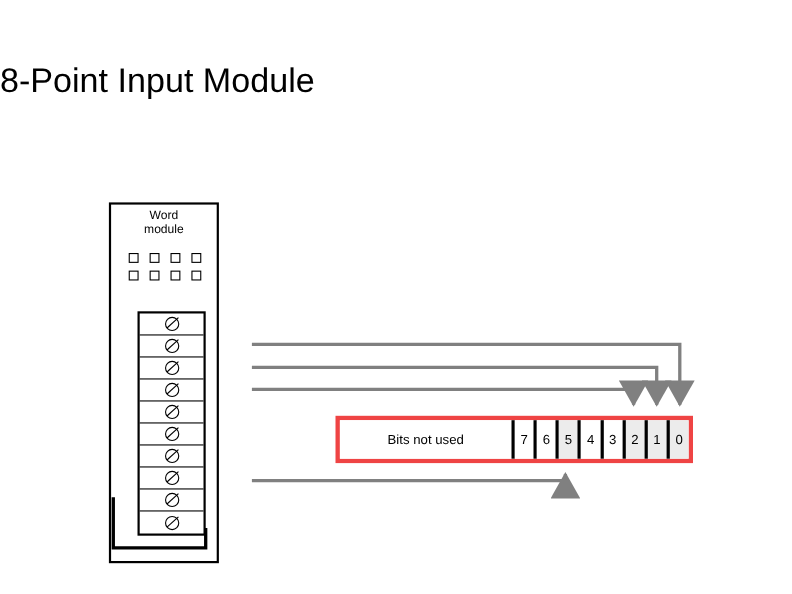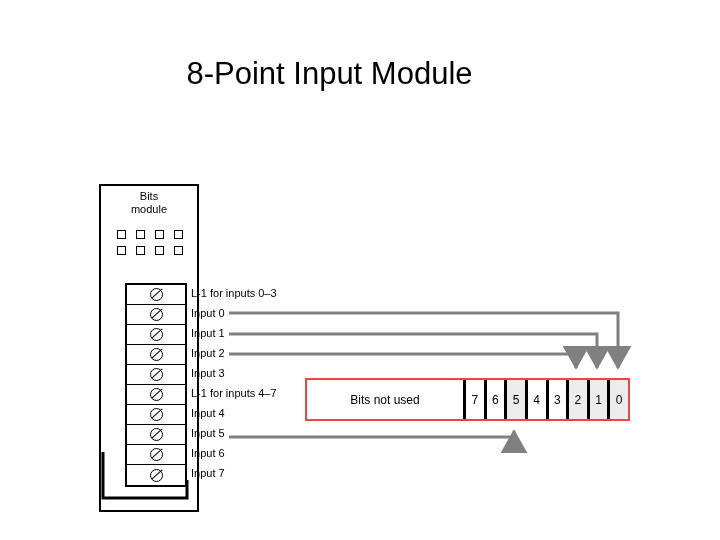--- a/index.html
+++ b/index.html
@@ -15,21 +15,20 @@
     font-family: "Liberation Sans", sans-serif;
     color: #000000;
   }
 
   
   #title-block {
     position: absolute;
     left: 0;
     top: 52px;
     width: 659px;
-    text-align: center;
     font-size: 31px;
     line-height: 44px;
     font-weight: 400;
     color: #000;
     letter-spacing: 0px;
   }
   #title-block .tline { display: block; }
 
   
   #figure {
@@ -139,21 +138,21 @@
     white-space: nowrap;
   }
 
   
   #register {
     position: absolute;
     left: 305px;
     top: 378px;
     width: 325px;
     height: 43px;
-    border: 2px solid #ef4444;
+    border: 4px solid #ef4444;
     background: #fff;
     box-sizing: border-box;
     display: flex;
   }
   #bits-not-used {
     flex: 0 0 159px;
     display: flex;
     align-items: center;
     justify-content: center;
     font-size: 12px;
@@ -189,21 +188,21 @@
 
 <div id="title-block">
   <span class="tline">8-Point Input Module</span>
 </div>
 
 <div id="figure">
 
   <div id="module-body"></div>
 
   <div id="module-label">
-    <span class="mline">Bits</span>
+    <span class="mline">Word</span>
     <span class="mline">module</span>
   </div>
 
   <div id="led-grid">
       <div class="led"></div>
       <div class="led"></div>
       <div class="led"></div>
       <div class="led"></div>
       <div class="led"></div>
       <div class="led"></div>
@@ -237,32 +236,20 @@
         <div class="screw"></div>
       </div>
       <div class="terminal-row">
         <div class="screw"></div>
       </div>
       <div class="terminal-row">
         <div class="screw"></div>
       </div>
     </div>
 
-  <div id="terminal-labels">
-      <div class="terminal-label">L-1 for inputs 0–3</div>
-      <div class="terminal-label">Input 0</div>
-      <div class="terminal-label">Input 1</div>
-      <div class="terminal-label">Input 2</div>
-      <div class="terminal-label">Input 3</div>
-      <div class="terminal-label">L-1 for inputs 4–7</div>
-      <div class="terminal-label">Input 4</div>
-      <div class="terminal-label">Input 5</div>
-      <div class="terminal-label">Input 6</div>
-      <div class="terminal-label">Input 7</div>
-    </div>
 
   <div id="register">
     <div id="bits-not-used">Bits not used</div>
   <div class="bit-cell">7</div>
       <div class="bit-cell">6</div>
       <div class="bit-cell shaded">5</div>
       <div class="bit-cell">4</div>
       <div class="bit-cell">3</div>
       <div class="bit-cell shaded">2</div>
       <div class="bit-cell shaded">1</div>

